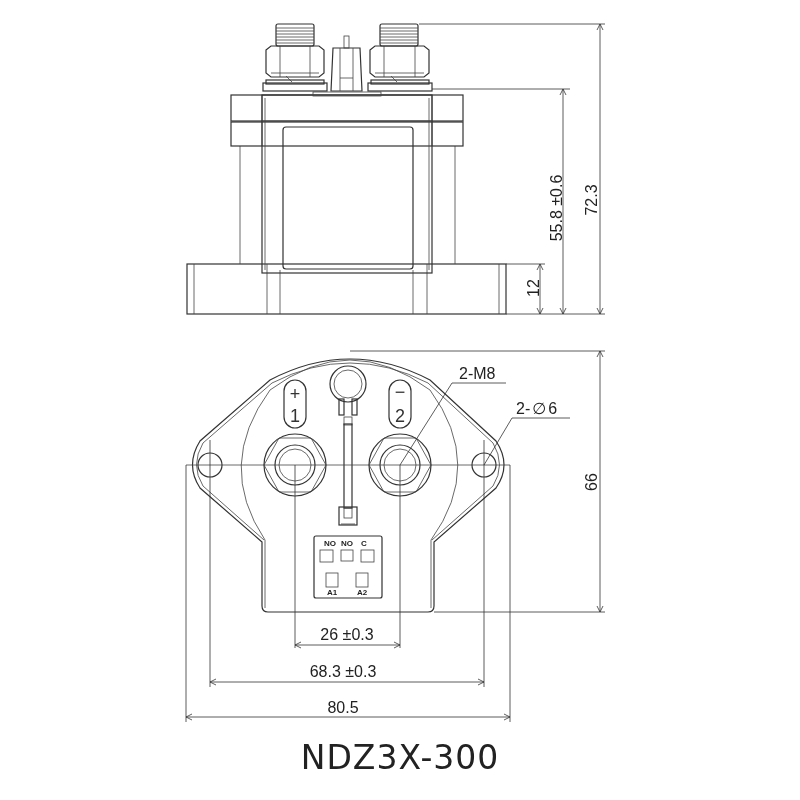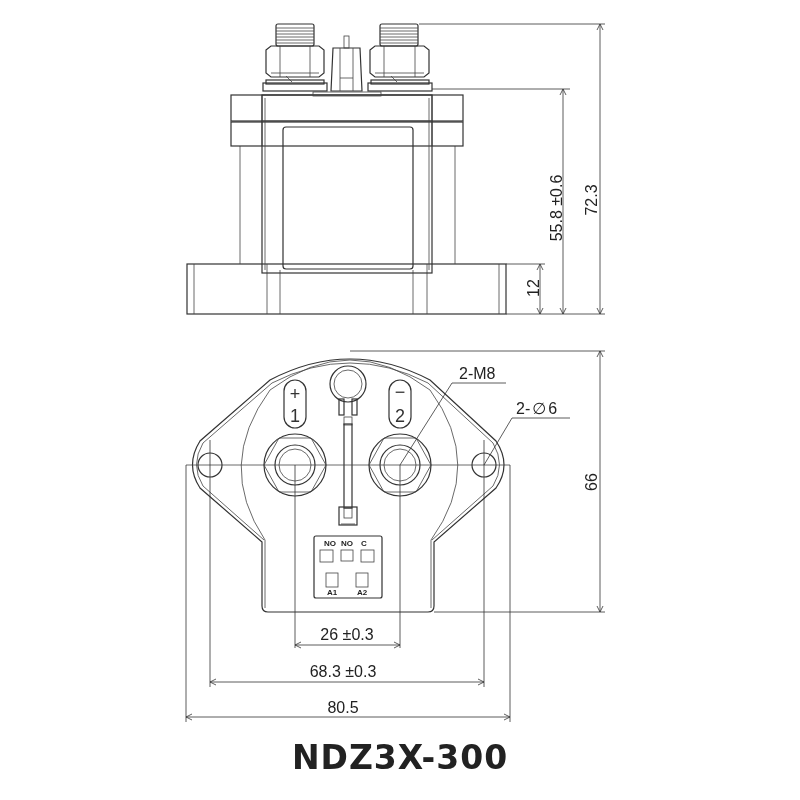--- a/index.html
+++ b/index.html
@@ -4,21 +4,21 @@
 <style>
   html, body { margin: 0; padding: 0; background: #ffffff; }
   body { width: 800px; height: 800px; position: relative; overflow: hidden; font-family: "Liberation Sans", sans-serif; }
   svg { position: absolute; left: 0; top: 0; }
   .ln { stroke: #333; stroke-width: 1.2; fill: none; }
   .thin { stroke: #444; stroke-width: 0.8; fill: none; }
   .dim { stroke: #333; stroke-width: 0.8; fill: none; }
   .dimtxt { font-family: "Liberation Sans", sans-serif; font-size: 16px; fill: #222; }
   .smalltxt { font-family: "Liberation Sans", sans-serif; font-size: 8px; font-weight: bold; fill: #222; }
   .lbl { font-family: "Liberation Sans", sans-serif; font-size: 18px; fill: #333; }
-  .title { position: absolute; left: 0; width: 800px; top: 738px; text-align: center; font-family: "DejaVu Sans", sans-serif; font-size: 33px; color: #222; letter-spacing: 1px; font-weight: 700; }
+  .title { position: absolute; left: 0; width: 800px; top: 738px; text-align: center; font-family: "DejaVu Sans", sans-serif; font-size: 33px; color: #222; letter-spacing: 1px; font-weight: 400; }
 </style>
 </head>
 <body>
 
 <svg width="800" height="800" viewBox="0 0 800 800">
 
   <g>
 
     <rect class="ln" x="187" y="264" width="319" height="50"></rect>
     <line class="thin" x1="194" y1="264" x2="194" y2="314"></line>

